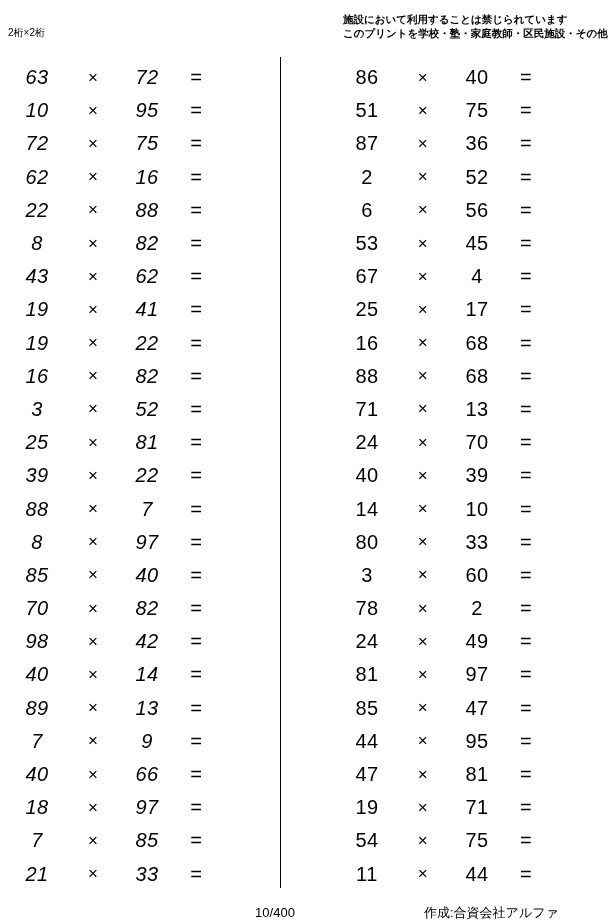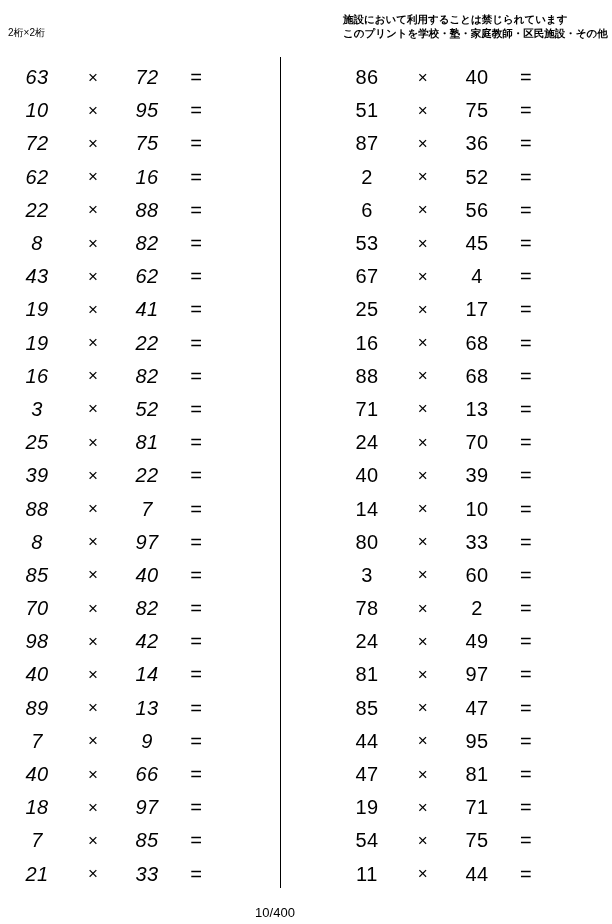--- a/index.html
+++ b/index.html
@@ -444,14 +444,15 @@
   <div class="row">
     <span class="cell op1">11</span>
     <span class="cell op">×</span>
     <span class="cell op2">44</span>
     <span class="cell eq">=</span>
   </div>
 </div>
 
   <div class="footer-page">10/400</div>
 
+  <div class="footer-credit">作成:合資会社アルファ</div>
 
 </div>
 
 </body></html>

